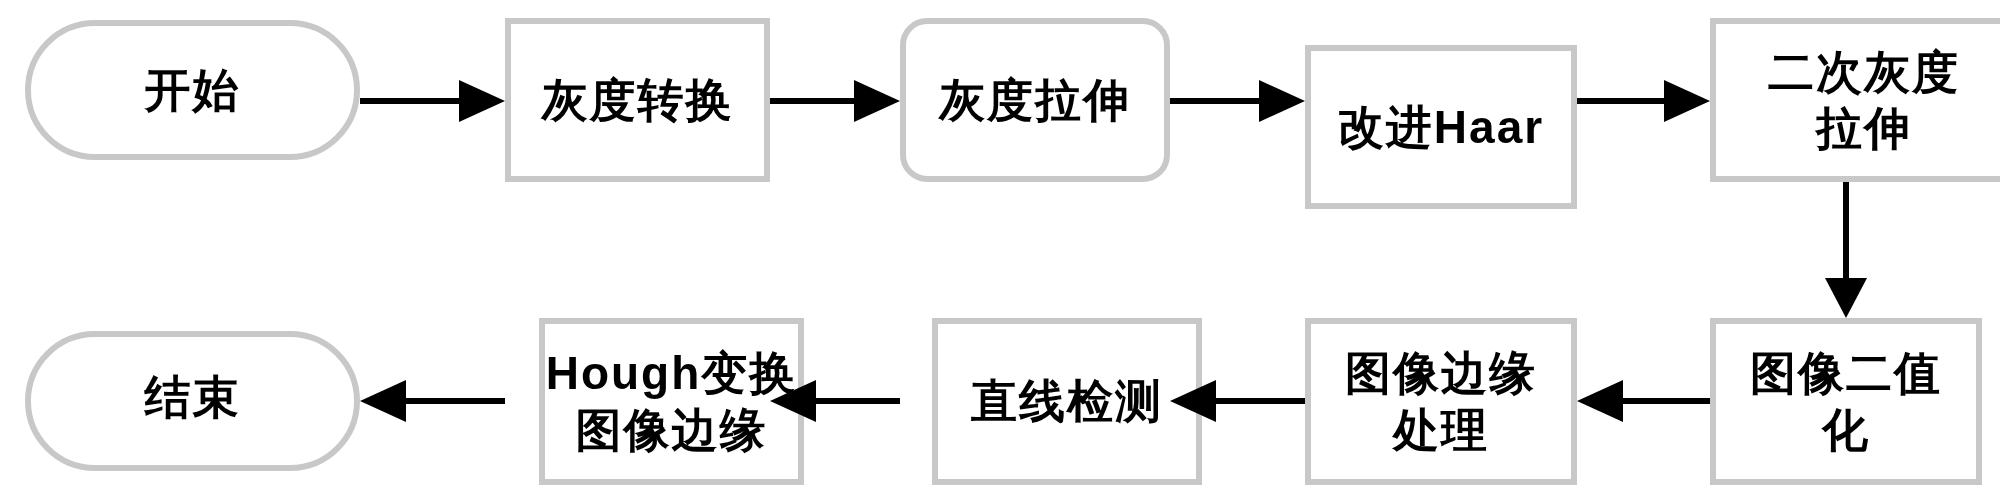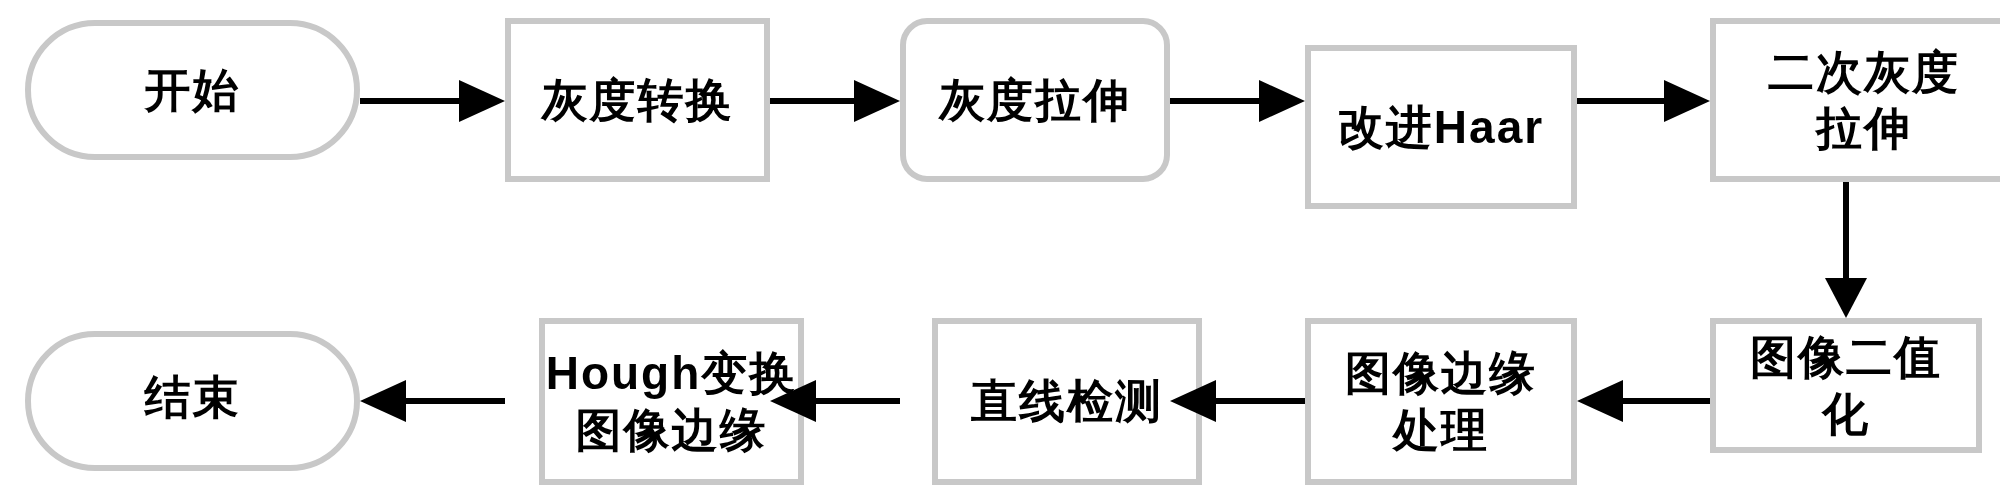--- a/index.html
+++ b/index.html
@@ -78,21 +78,21 @@
     </div>
   </div>
 
   <div class="node" style="left:1710px;top:18px;width:308px;height:164px;">
     <div class="label">
       <span>二次灰度</span>
       <span>拉伸</span>
     </div>
   </div>
 
-  <div class="node" style="left:1710px;top:318px;width:272px;height:135px;">
+  <div class="node" style="left:1710px;top:318px;width:272px;height:167px;">
     <div class="label">
       <span>图像二值</span>
       <span>化</span>
     </div>
   </div>
 
   <div class="node" style="left:1305px;top:318px;width:272px;height:167px;justify-content:center;">
     <div class="label">
       <span>图像边缘</span>
       <span>处理</span>

